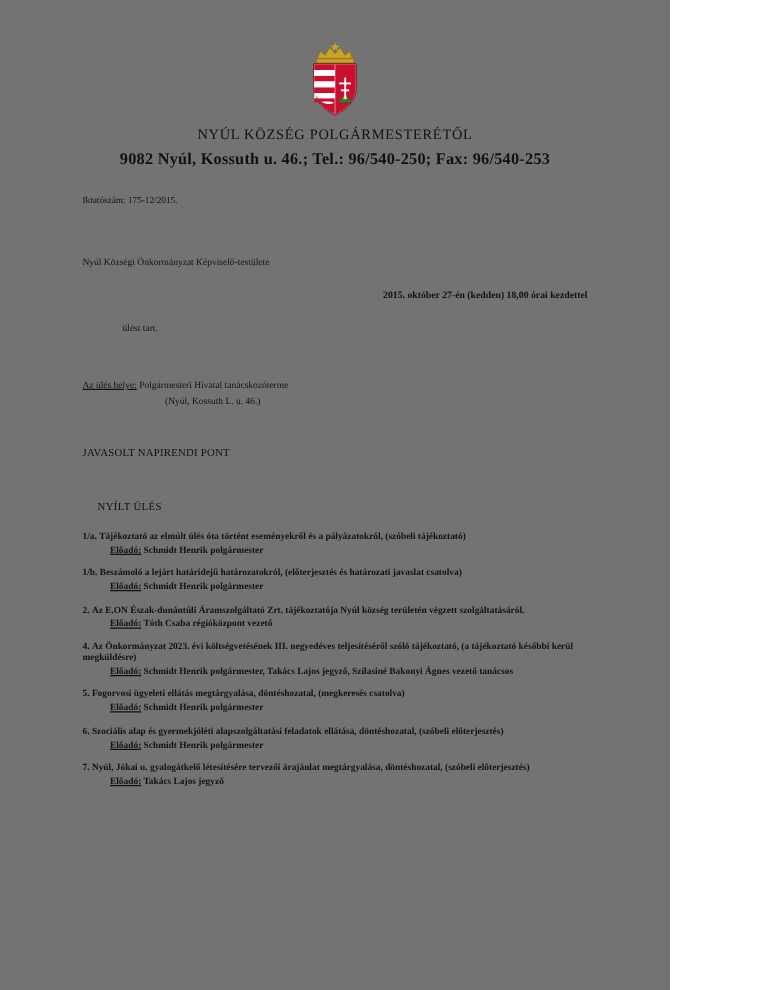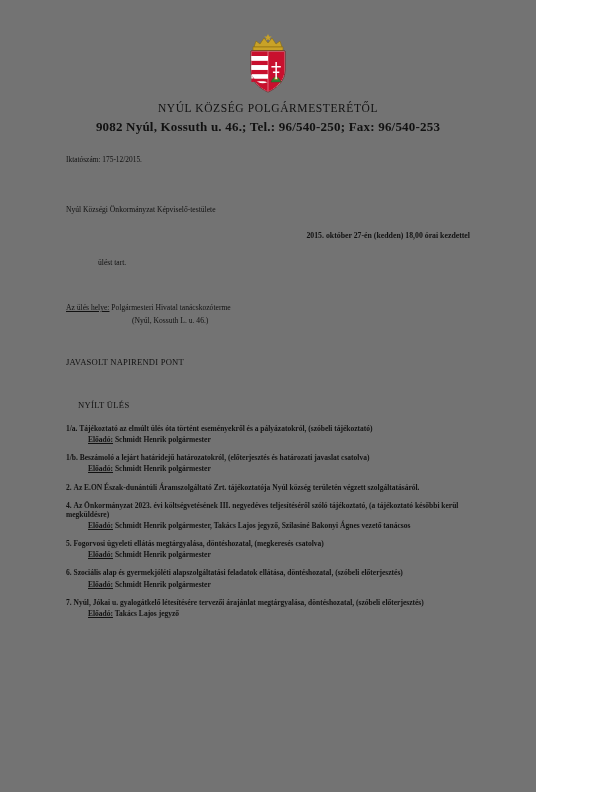--- a/index.html
+++ b/index.html
@@ -214,20 +214,24 @@
       <span class="txt">Beszámoló a lejárt határidejű határozatokról, (előterjesztés és határozati javaslat csatolva)</span>
       <span class="presenter">
         <span class="lbl">Előadó:</span>
         <span>Schmidt Henrik polgármester</span>
       </span>
     </div>
 
     <div class="agenda-item">
       <span class="num">2.</span>
       <span class="txt">Az E.ON Észak-dunántúli Áramszolgáltató Zrt. tájékoztatója Nyúl község területén végzett szolgáltatásáról.</span>
+      <span class="presenter">
+        <span class="lbl">Előadó:</span>
+        <span>Tóth Csaba régióközpont vezető</span>
+      </span>
     </div>
 
 
     <div class="agenda-item">
       <span class="num">4.</span>
       <span class="txt">Az Önkormányzat 2023. évi költségvetésének III. negyedéves teljesítéséről szóló tájékoztató, (a tájékoztató későbbi kerül megküldésre)</span>
       <span class="presenter">
         <span class="lbl">Előadó:</span>
         <span>Schmidt Henrik polgármester, Takács Lajos jegyző, Szilasiné Bakonyi Ágnes vezető tanácsos</span>
       </span>

